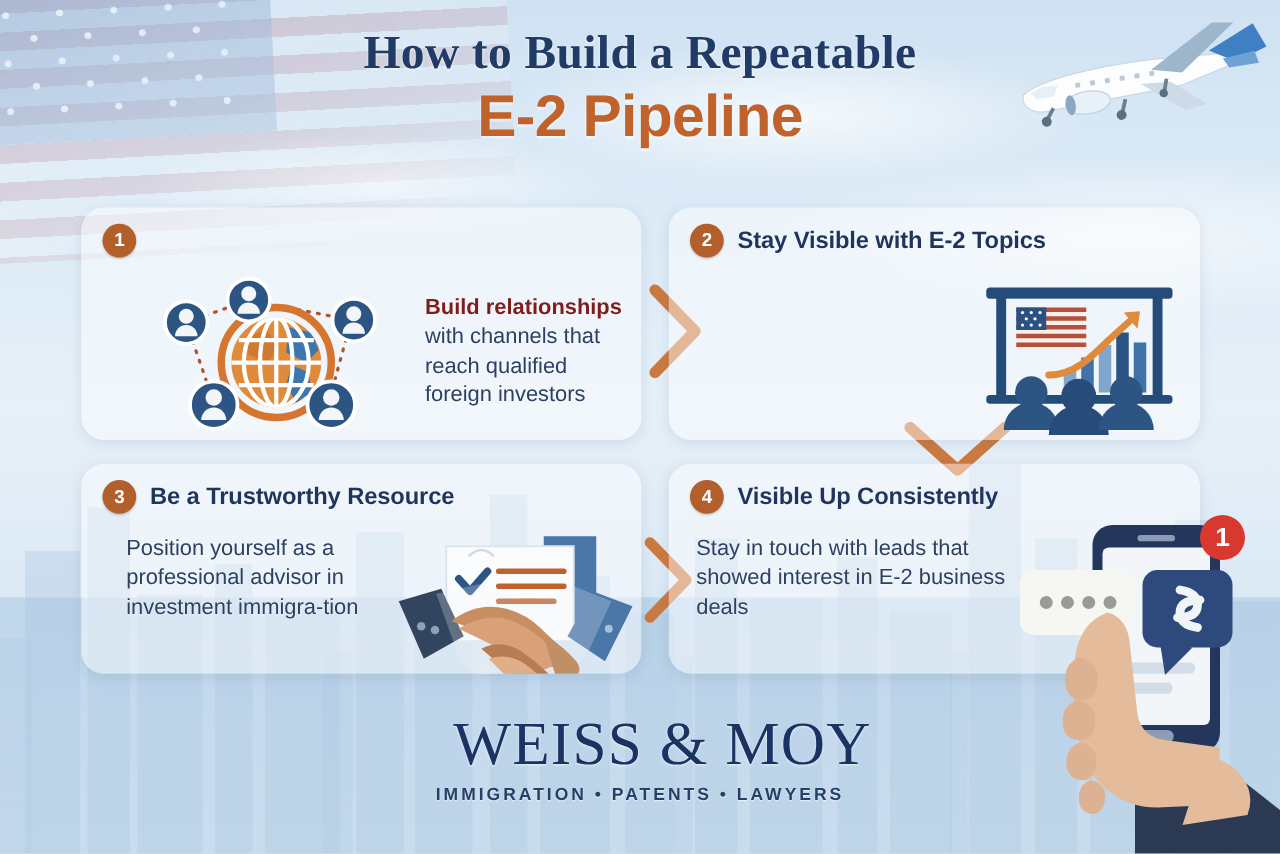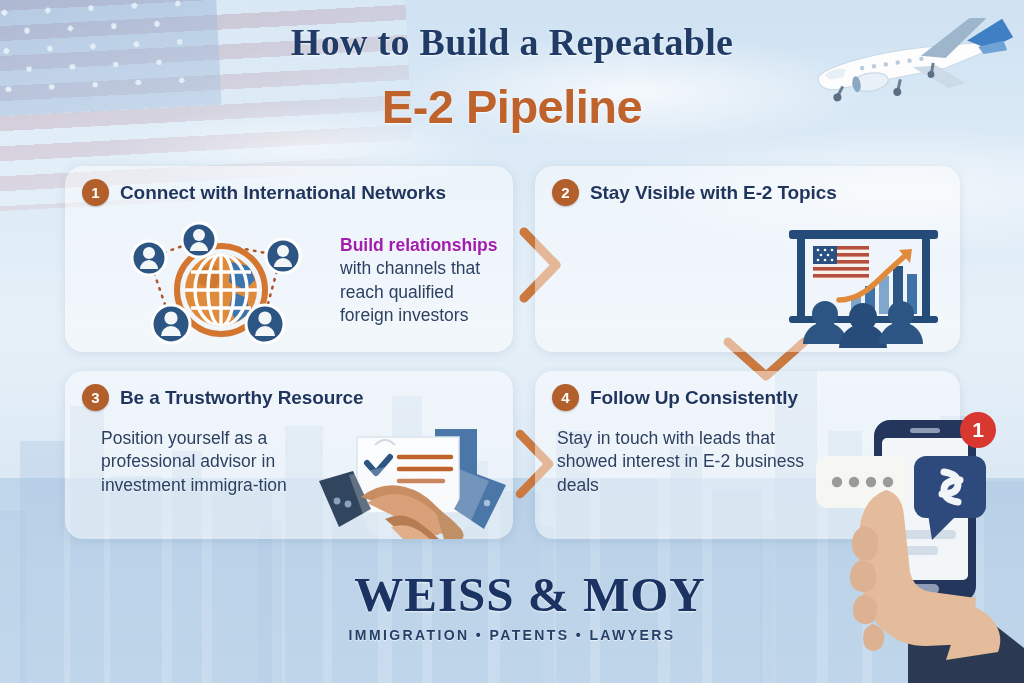--- a/index.html
+++ b/index.html
@@ -81,21 +81,21 @@
   .title-wrap{ position:absolute; left:0; top:22px; width:1024px; text-align:center; }
   .title-1{
     font-family:"Liberation Serif", serif;
     font-size:38px; font-weight:700; color:#1f3b66;
     letter-spacing:.3px; line-height:1.1;
     text-shadow:0 1px 2px rgba(255,255,255,.85);
   }
   .title-2{
     font-family:"Liberation Sans", sans-serif;
     font-size:47px; font-weight:700; color:#c0622c;
-    letter-spacing:-.5px; line-height:1.15; margin-top:16px;
+    letter-spacing:-.5px; line-height:1.15; margin-top:2px;
     text-shadow:0 1px 2px rgba(255,255,255,.8);
   }
 
   
   .plane{ position:absolute; left:795px; top:18px; width:226px; height:104px; }
 
   
   .card{
     position:absolute;
     background:rgba(255,255,255,.46);
@@ -116,21 +116,21 @@
     font-size:19px; font-weight:700; color:#1f355e;
     letter-spacing:-.1px;
     text-shadow:0 1px 1px rgba(255,255,255,.6);
   }
   .card-body{ position:relative; height:calc(100% - 42px); }
   .desc{
     position:absolute;
     font-size:17.5px; line-height:1.33; color:#2c4063;
     text-shadow:0 1px 1px rgba(255,255,255,.55);
   }
-  .desc b{ font-weight:700; color:#a21caf; }
+  .desc b{ font-weight:700; color:#7f1d1d; }
 
   #card1{ left:65px;  top:166px; width:448px; height:186px; }
   #card2{ left:535px; top:166px; width:425px; height:186px; }
   #card3{ left:65px;  top:371px; width:448px; height:168px; }
   #card4{ left:535px; top:371px; width:425px; height:168px; }
 
   #desc1{ left:275px; top:28px; width:172px; }
   #desc2{ left:22px;  top:20px; width:210px; }
   #desc3{ left:36px;  top:16px; width:250px; }
   #desc4{ left:22px;  top:16px; width:260px; }
@@ -144,21 +144,21 @@
   
   .chev{ position:absolute; }
 
   
   .hand-wrap{ position:absolute; left:812px; top:398px; width:212px; height:285px; }
 
   
   .logo{ position:absolute; left:0; top:566px; width:1024px; text-align:center; }
   .logo-name{
     font-family:"Liberation Serif", serif;
-    font-size:49px; font-weight:700; color:#1b3363;
+    font-size:49px; font-weight:400; color:#1b3363;
     letter-spacing:1px;
     text-shadow:0 1px 2px rgba(255,255,255,.7);
     margin-left:36px;
   }
   .logo-tag{
     margin-top:4px;
     font-size:14px; font-weight:700; color:#253f67;
     letter-spacing:2.4px;
     text-shadow:0 1px 1px rgba(255,255,255,.7);
   }
@@ -247,21 +247,20 @@
     <path d="M10 8 L48 42 L86 8" fill="none" stroke="#cc7a3f" stroke-width="9" stroke-linecap="round" stroke-linejoin="round"></path>
   </svg>
 
   <svg class="chev" style="left:502px; top:424px; width:62px; height:80px;" viewBox="0 0 62 80">
     <path d="M18 10 L47 40 L18 70" fill="none" stroke="#cc7a3f" stroke-width="8.5" stroke-linecap="round" stroke-linejoin="round"></path>
   </svg>
 
   <div class="card" id="card1">
     <div class="card-head">
       <div class="badge">1</div>
-      <div class="card-title">Connect with International Networks</div>
     </div>
     <div class="card-body">
 
       <svg class="ico" id="ico1" viewBox="0 0 215 135">
         <g stroke="#b0562c" stroke-width="2.6" stroke-linecap="round" stroke-dasharray="1.5 6.5" fill="none">
           <path d="M36 40 L86 22"></path>
             <path d="M86 22 L168 38"></path>
           <path d="M36 40 L58 104"></path>
             <path d="M168 38 L150 104"></path>
         </g>
@@ -416,21 +415,21 @@
         <path d="M76 104 q18 -6 34 8 q12 10 20 18 q5 6 -3 10 q-8 4 -15 -3 l-16 -13" fill="#e0ae88"></path>
         <path d="M96 120 q10 2 18 10 q5 5 -1 9 q-7 4 -13 -2 z" fill="#caa07c"></path>
         <path d="M120 86 q16 8 26 20 q6 8 -2 13 q-8 5 -15 -3" fill="#c08f66"></path>
       </svg>
     </div>
   </div>
 
   <div class="card" id="card4">
     <div class="card-head">
       <div class="badge">4</div>
-      <div class="card-title">Follow Up Consistently</div>
+      <div class="card-title">Visible Up Consistently</div>
     </div>
     <div class="card-body">
       <div class="desc" id="desc4">
         <span>Stay in touch with leads that showed interest in E-2 business deals</span>
       </div>
     </div>
   </div>
 
   <svg class="hand-wrap" viewBox="0 0 212 285">
 

